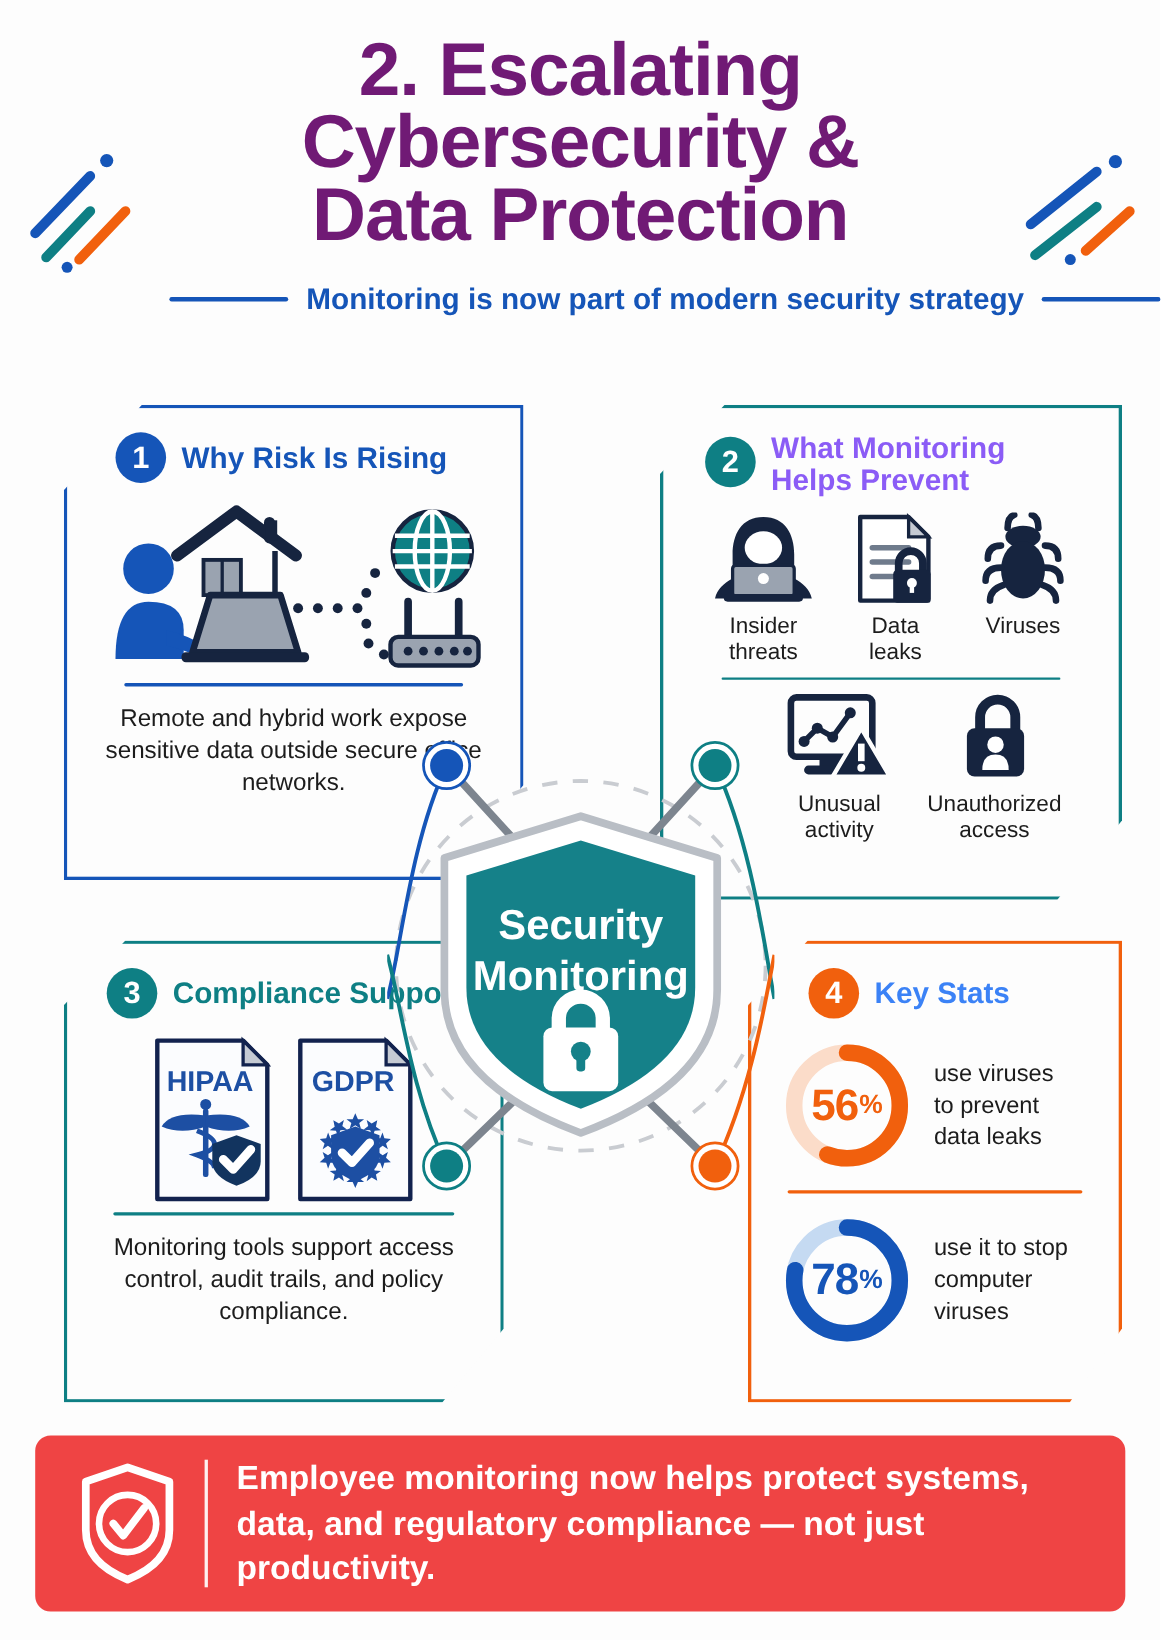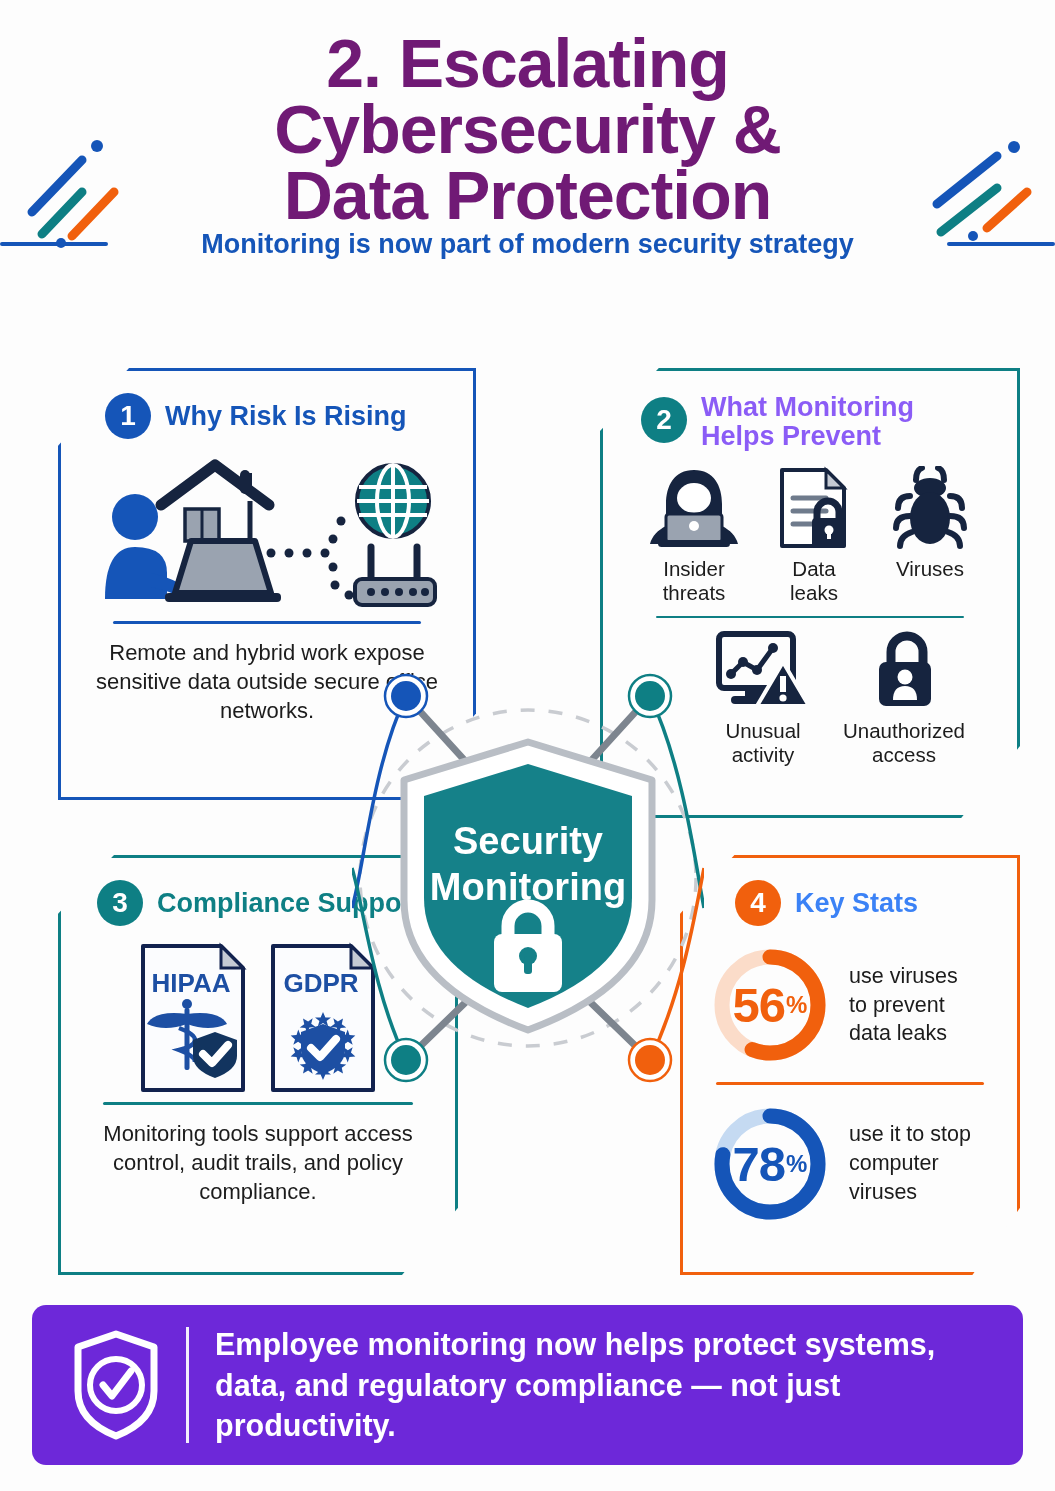--- a/index.html
+++ b/index.html
@@ -12,22 +12,22 @@
   .page { position: relative; width: 1055px; height: 1491px; background: #fdfdfd; }
 
   
   .header { position: absolute; top: 0; left: 0; width: 1055px; text-align: center; }
   .title {
     font-size: 68px; font-weight: 700; color: #701a75;
     line-height: 0.97; letter-spacing: -1px; padding-top: 31px;
   }
   .title .ln { display: block; }
   .subrow {
-    display: flex; align-items: center; justify-content: space-between;
-    gap: 16px; margin-top: 0;
+    display: flex; align-items: center; justify-content: flex-end;
+    gap: 16px; margin-top: 28px;
   }
   .subline { width: 108px; height: 4px; background: #1555b8; border-radius: 2px; }
   .subtitle { font-size: 27px; font-weight: 700; color: #1555b8; white-space: nowrap; }
 
   
   .deco { position: absolute; width: 130px; height: 140px; }
   .deco.left { left: 20px; top: 112px; }
   .deco.right { right: 10px; top: 112px; }
 
   
@@ -80,30 +80,30 @@
 
   
   .stat-row { display: flex; align-items: center; gap: 18px; padding-left: 26px; }
   .stat-text { font-size: 21.5px; color: #1c1c1c; line-height: 1.34; }
   .donut { position: relative; width: 122px; height: 122px; min-width: 122px; }
   .donut .val {
     position: absolute; inset: 0; display: flex; align-items: center;
     justify-content: center; font-weight: 700;
   }
   .v-orange { color: #f1600d; } .v-blue { color: #1555b8; }
-  .val .num { font-size: 49px; letter-spacing: -1px; }
+  .val .num { font-size: 40px; letter-spacing: -1px; }
   .val .pct { font-size: 24px; margin-left: 1px; }
 
   
   .center { position: absolute; left: 352px; top: 668px; width: 352px; height: 430px; }
 
   
   .banner {
     position: absolute; left: 32px; top: 1305px; width: 991px; height: 160px;
-    background: #6d28d9; border-radius: 14px;
+    background: #ef4444; border-radius: 14px;
     display: flex; align-items: center; padding: 0 30px 0 40px; gap: 26px;
   }
   .banner-sep { width: 3px; height: 116px; background: #ffffff; opacity: .92; flex: none; }
   .banner-text {
     color: #ffffff; font-size: 30.5px; font-weight: 700; line-height: 1.33;
   }
 </style>
 </head>
 <body>
 

